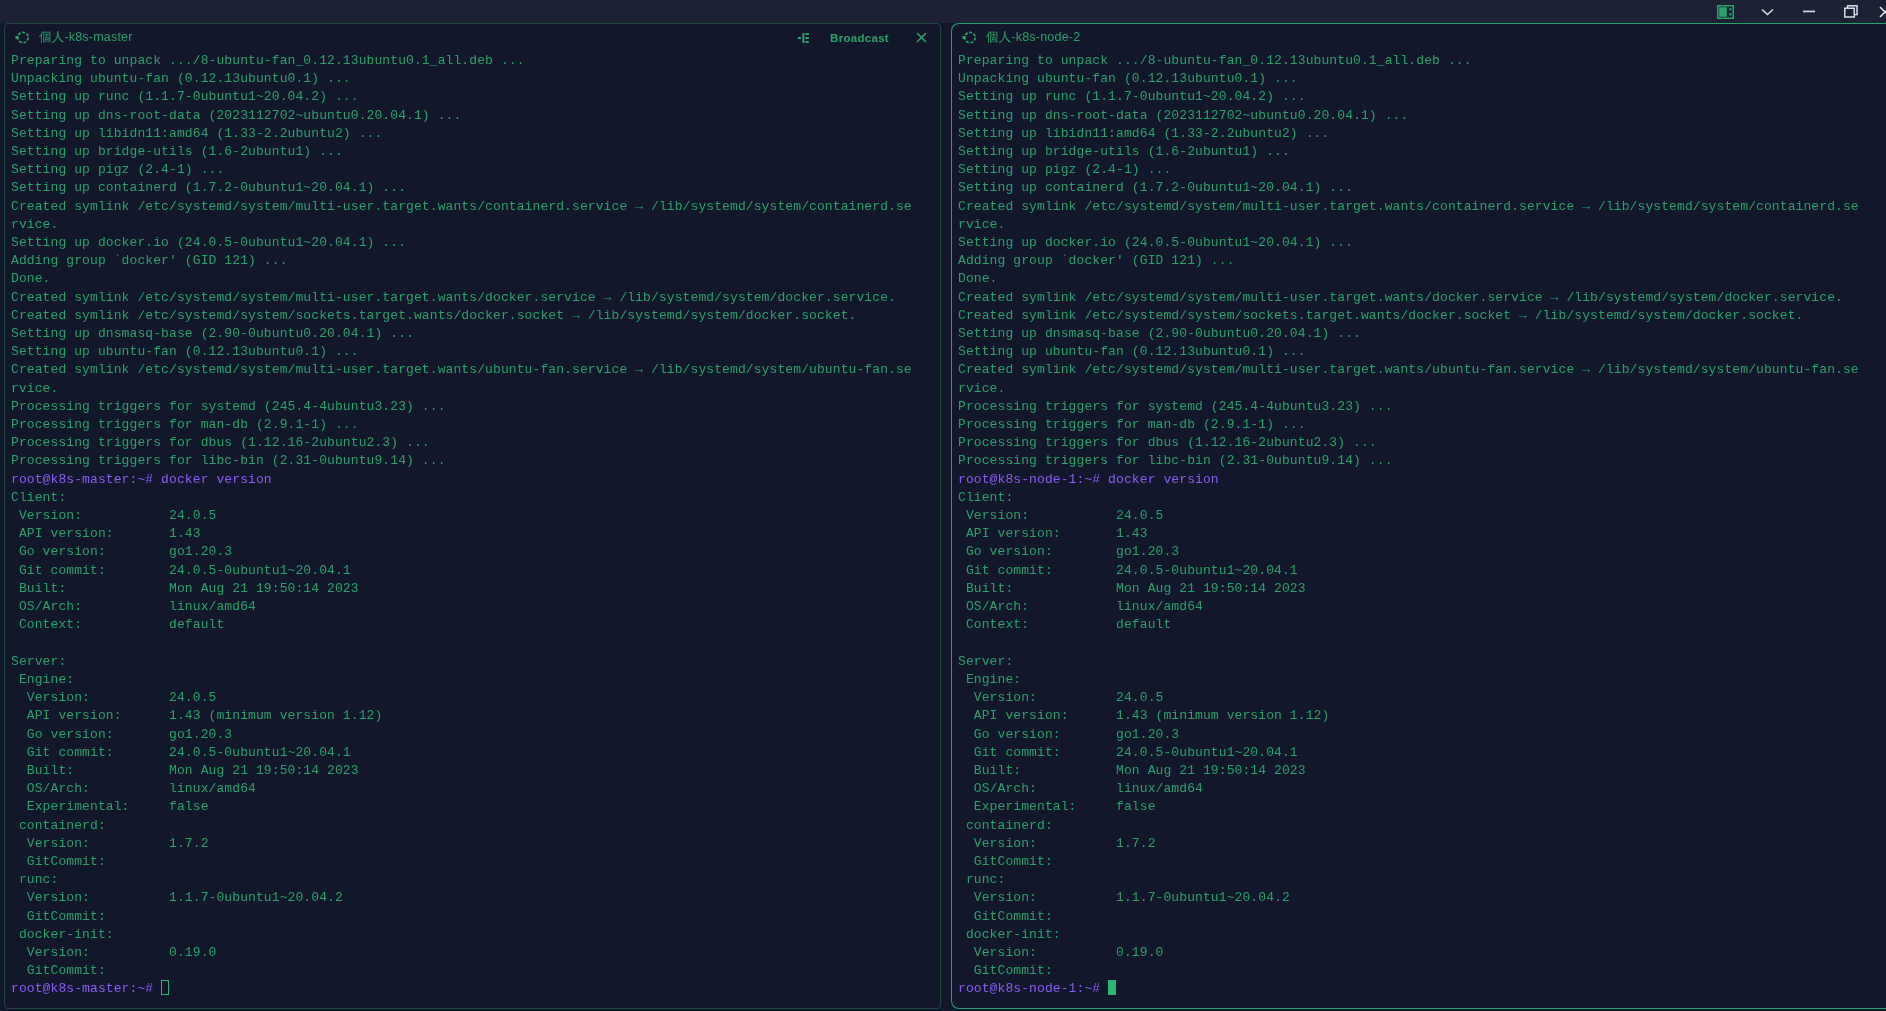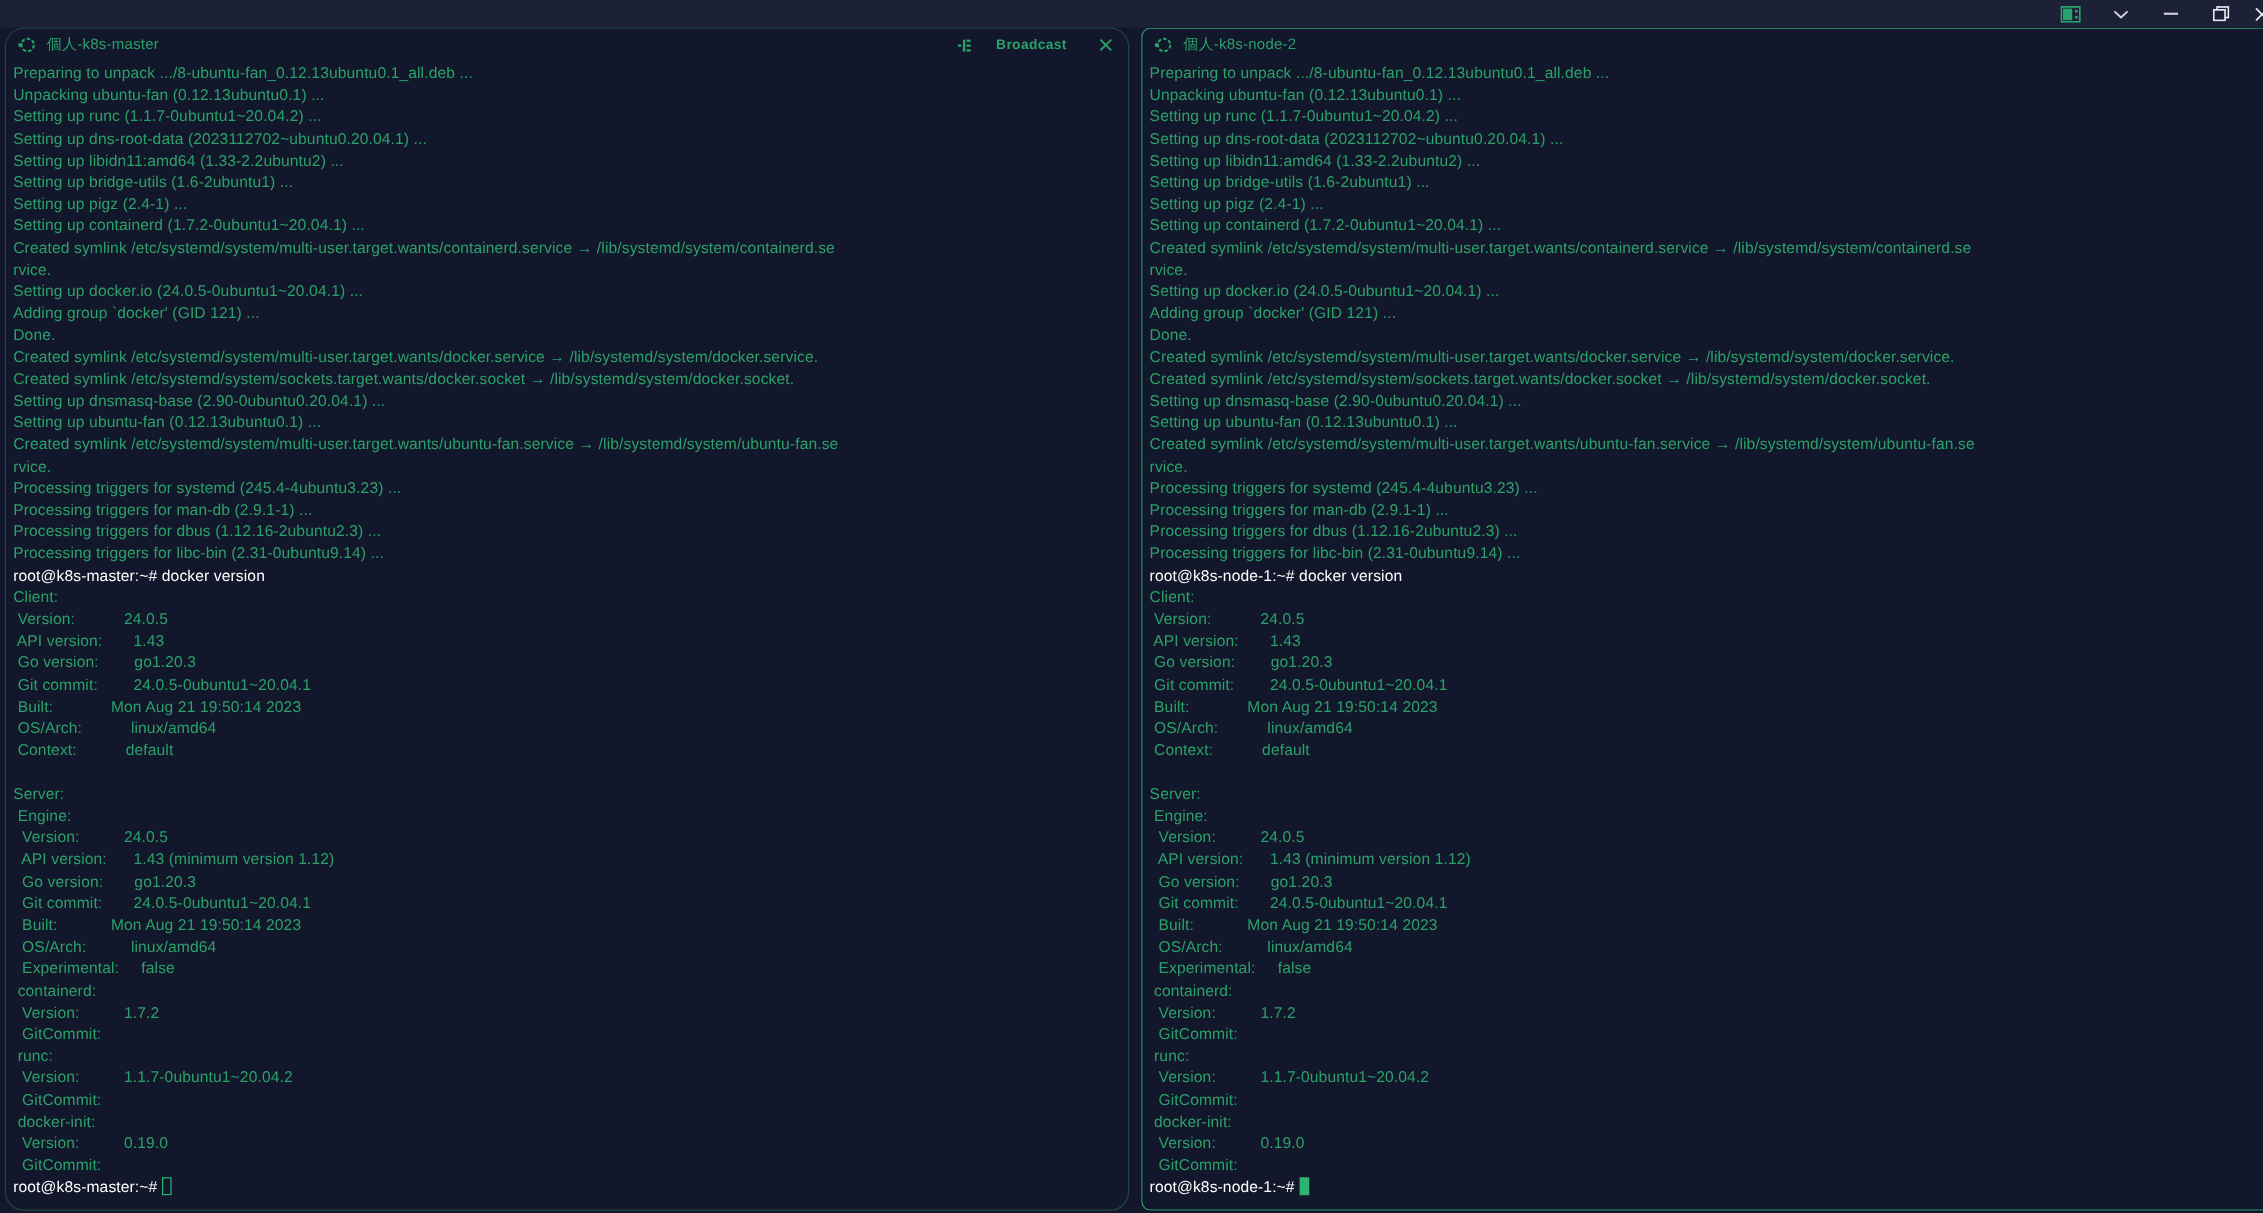--- a/index.html
+++ b/index.html
@@ -22,21 +22,21 @@
     cursor:default;
   }
   
   .panes{
     position:absolute;left:4px;right:0;top:23px;bottom:2px;
     display:flex;gap:10px;
   }
   .pane{
     background:#12172b;
     border:1px solid #20473f;
-    border-radius:16px;
+    border-radius:4px;
     display:flex;flex-direction:column;
     overflow:hidden;
     box-sizing:border-box;
   }
   .pane.focused{border-color:#28a26a;}
   .pane-left{width:937px;flex:none;}
   .pane-right{flex:1;margin-right:-8px;border-right:none;border-radius:8px 0 0 8px;}
   .pane-header{
     height:27px;flex:none;
     display:flex;align-items:center;
@@ -51,27 +51,27 @@
     display:flex;align-items:center;gap:18px;
     color:#2ba169;font-size:11.5px;font-weight:700;letter-spacing:.3px;
   }
   .pane-x{
     margin-left:16px;display:flex;align-items:center;justify-content:center;
     width:14px;height:14px;
   }
   
   .term{
     flex:1;margin:0;padding:1px 6px 0 6px;
-    font-family:Liberation Sans, sans-serif;
+    font-family:Liberation Mono, monospace;
     font-size:13px;line-height:18.2px;letter-spacing:.1px;
     color:#2ba169;
     overflow:hidden;
   }
   .tl{min-height:18.2px;white-space:pre;}
-  .tl.prompt{color:#ffffff;}
+  .tl.prompt{color:#8b5cf6;}
   .cursor{
     display:inline-block;width:8px;height:15px;
     vertical-align:-3px;
   }
   .cursor.hollow{border:1px solid #2bb473;box-sizing:border-box;}
   .cursor.block{background:#2bb473;}
   svg{display:block;}
 </style>
 </head>
 <body>

